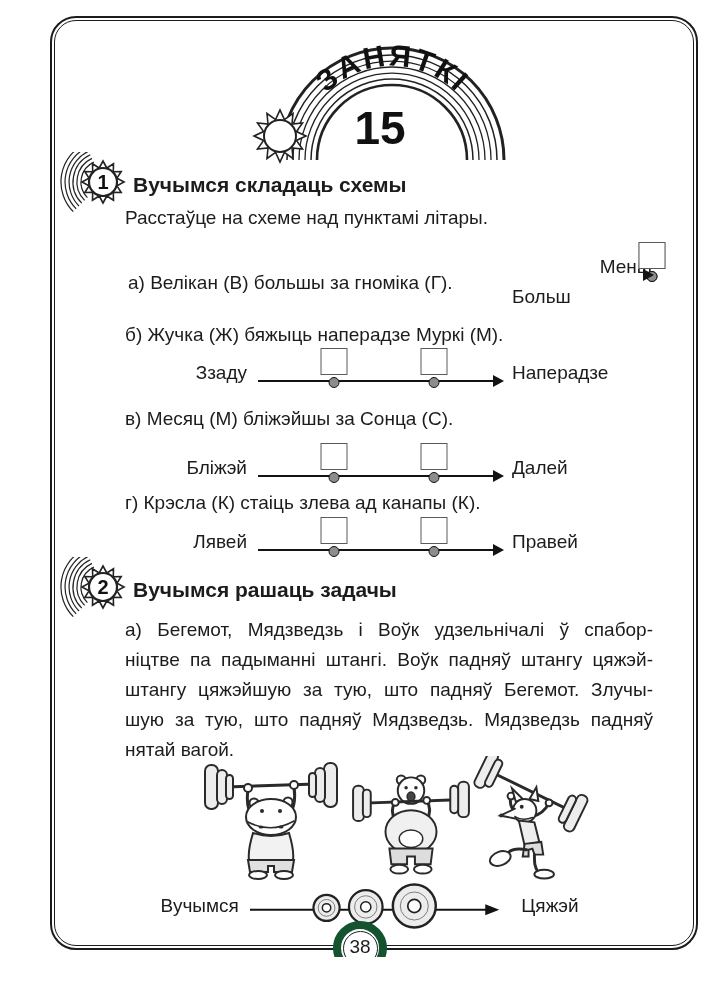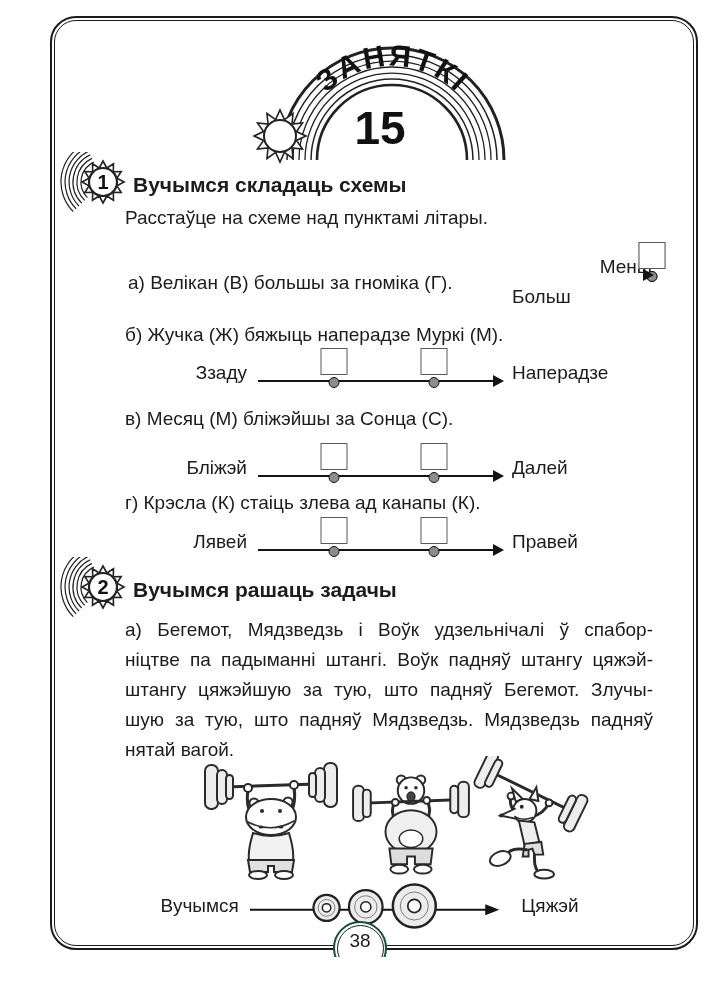--- a/index.html
+++ b/index.html
@@ -53,21 +53,21 @@
   .paragraph .pline{font-size:19px;line-height:30px;text-align:justify;text-align-last:justify;white-space:nowrap_off;}
   .paragraph .pline.last{text-align-last:left;}
   .illus{z-index:2;}
   .hippo{left:196px;top:760px;} .bear{left:352px;top:770px;} .wolf{left:470px;top:756px;}
   .scale-row{left:125px;top:876px;width:527px;height:60px;display:flex;align-items:center;z-index:2;}
   .scale-row .s-left{padding-bottom:0;align-self:center;}
   .scale-row .s-right{padding-bottom:0;align-self:center;}
   .badge-clip{left:328px;top:919px;width:64px;height:38px;overflow:hidden;z-index:5;}
   .badge{
     position:absolute;left:5px;top:2px;width:54px;height:54px;border-radius:50%;
-    background:#fff;border:2px solid #14532d;box-sizing:border-box;text-align:center;
+    background:#fff;border:8px solid #14532d;box-sizing:border-box;text-align:center;
   }
   .badge::before{content:"";position:absolute;inset:1.5px;border:1.2px solid #1c1c1c;border-radius:50%;}
   .badge .num{position:relative;font-size:19px;padding-top:7px;}
   svg{display:block;}
   svg text{font-family:"Liberation Sans","DejaVu Sans",sans-serif;}
 </style>
 </head>
 <body>
 
 <div>

